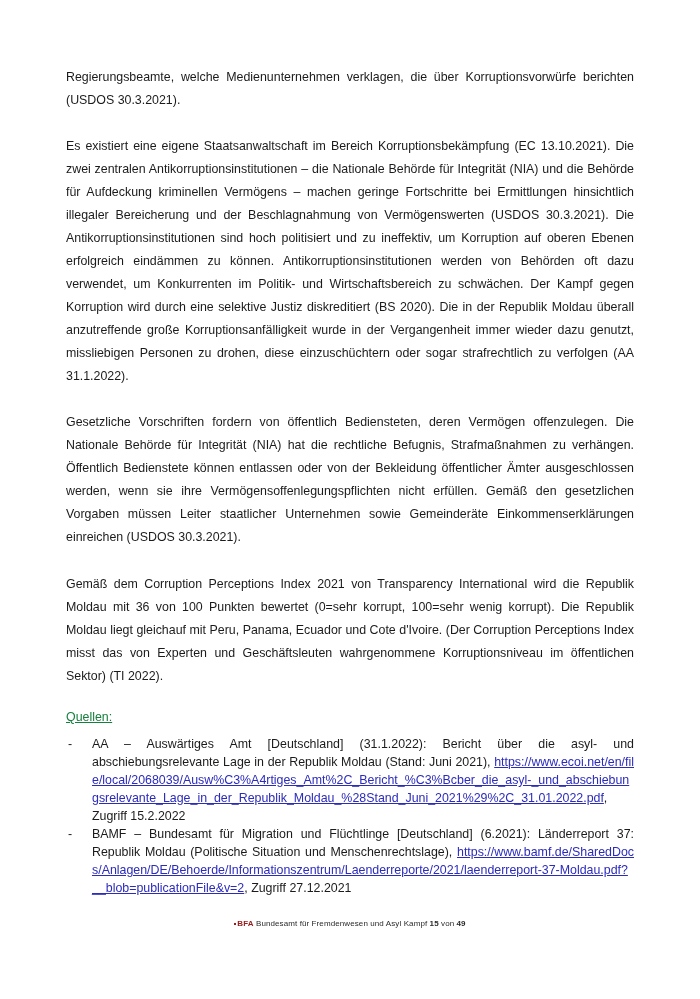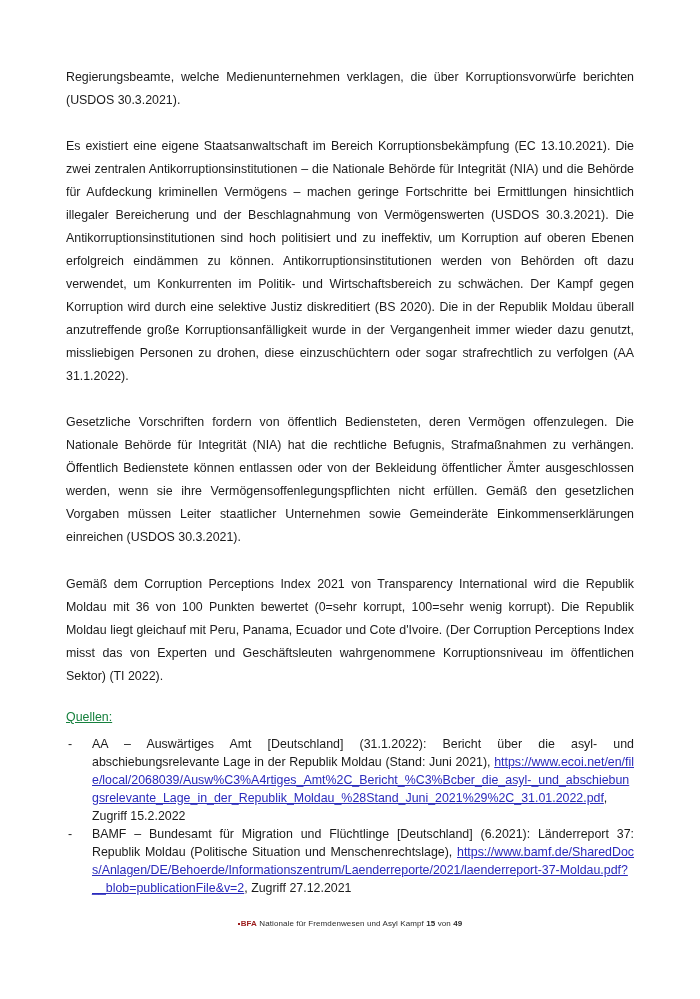--- a/index.html
+++ b/index.html
@@ -94,19 +94,19 @@
       <div class="src-item">
         <span class="src-dash">-</span>
         <span><span>BAMF – Bundesamt für Migration und Flüchtlinge [Deutschland] (6.2021): Länderreport 37: Republik Moldau (Politische Situation und Menschenrechtslage), </span><span class="link" style="color: rgb(43, 43, 189);">https://www.bamf.de/SharedDocs/Anlagen/DE/Behoerde/Informationszentrum/Laenderreporte/2021/laenderreport-37-Moldau.pdf?__blob=publicationFile&amp;v=2</span><span>, Zugriff 27.12.2021</span></span>
       </div>
     </div>
 
   </div>
 
   <div class="footer">
     <span class="logo-dot" style="background: rgb(155, 27, 27);"></span><span class="bfa" style="color: rgb(155, 27, 27); text-align: center;">BFA</span>
-    <span>Nationale für Fremdenwesen und Asyl</span>
+    <span>Bundesamt für Fremdenwesen und Asyl</span>
     <span>Kampf</span>
     <span class="bold">15</span>
     <span>von</span>
     <span class="bold">49</span>
   </div>
 </div>
 
 </body></html>

